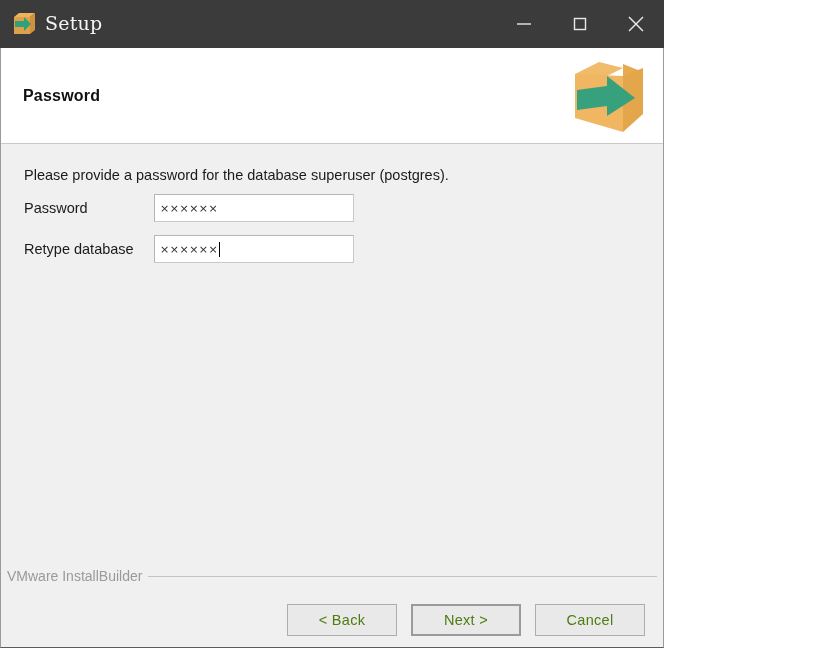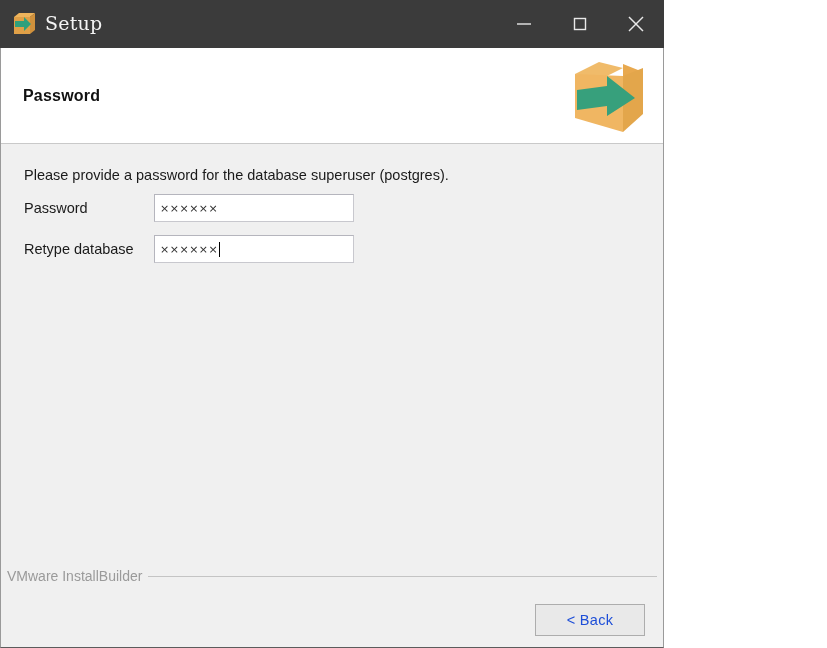--- a/index.html
+++ b/index.html
@@ -189,21 +189,21 @@
     bottom: 11px;
     display: flex;
     gap: 14px;
   }
   .btn {
     width: 110px;
     height: 32px;
     box-sizing: border-box;
     background: #e9e9e9;
     border: 1px solid #adadad;
-    color: #1d4ed8;
+    color: #4d7c0f;
     font-size: 14.5px;
     font-family: "Liberation Sans", sans-serif;
     display: flex;
     align-items: center;
     justify-content: center;
     letter-spacing: 0.3px;
     padding: 12px;
   }
   .btn.default {
     border: 2px solid #9b9b9b;
@@ -292,16 +292,18 @@
 
   <div class="footer">
 
     <div class="brandline">
       <span class="brand-text">VMware InstallBuilder</span>
       <span class="brand-rule"></span>
     </div>
 
     <div class="buttons">
       <button class="btn">&lt; Back</button>
+      <button class="btn default">Next &gt;</button>
+      <button class="btn">Cancel</button>
     </div>
   </div>
 
 </div>
 
 </body></html>

